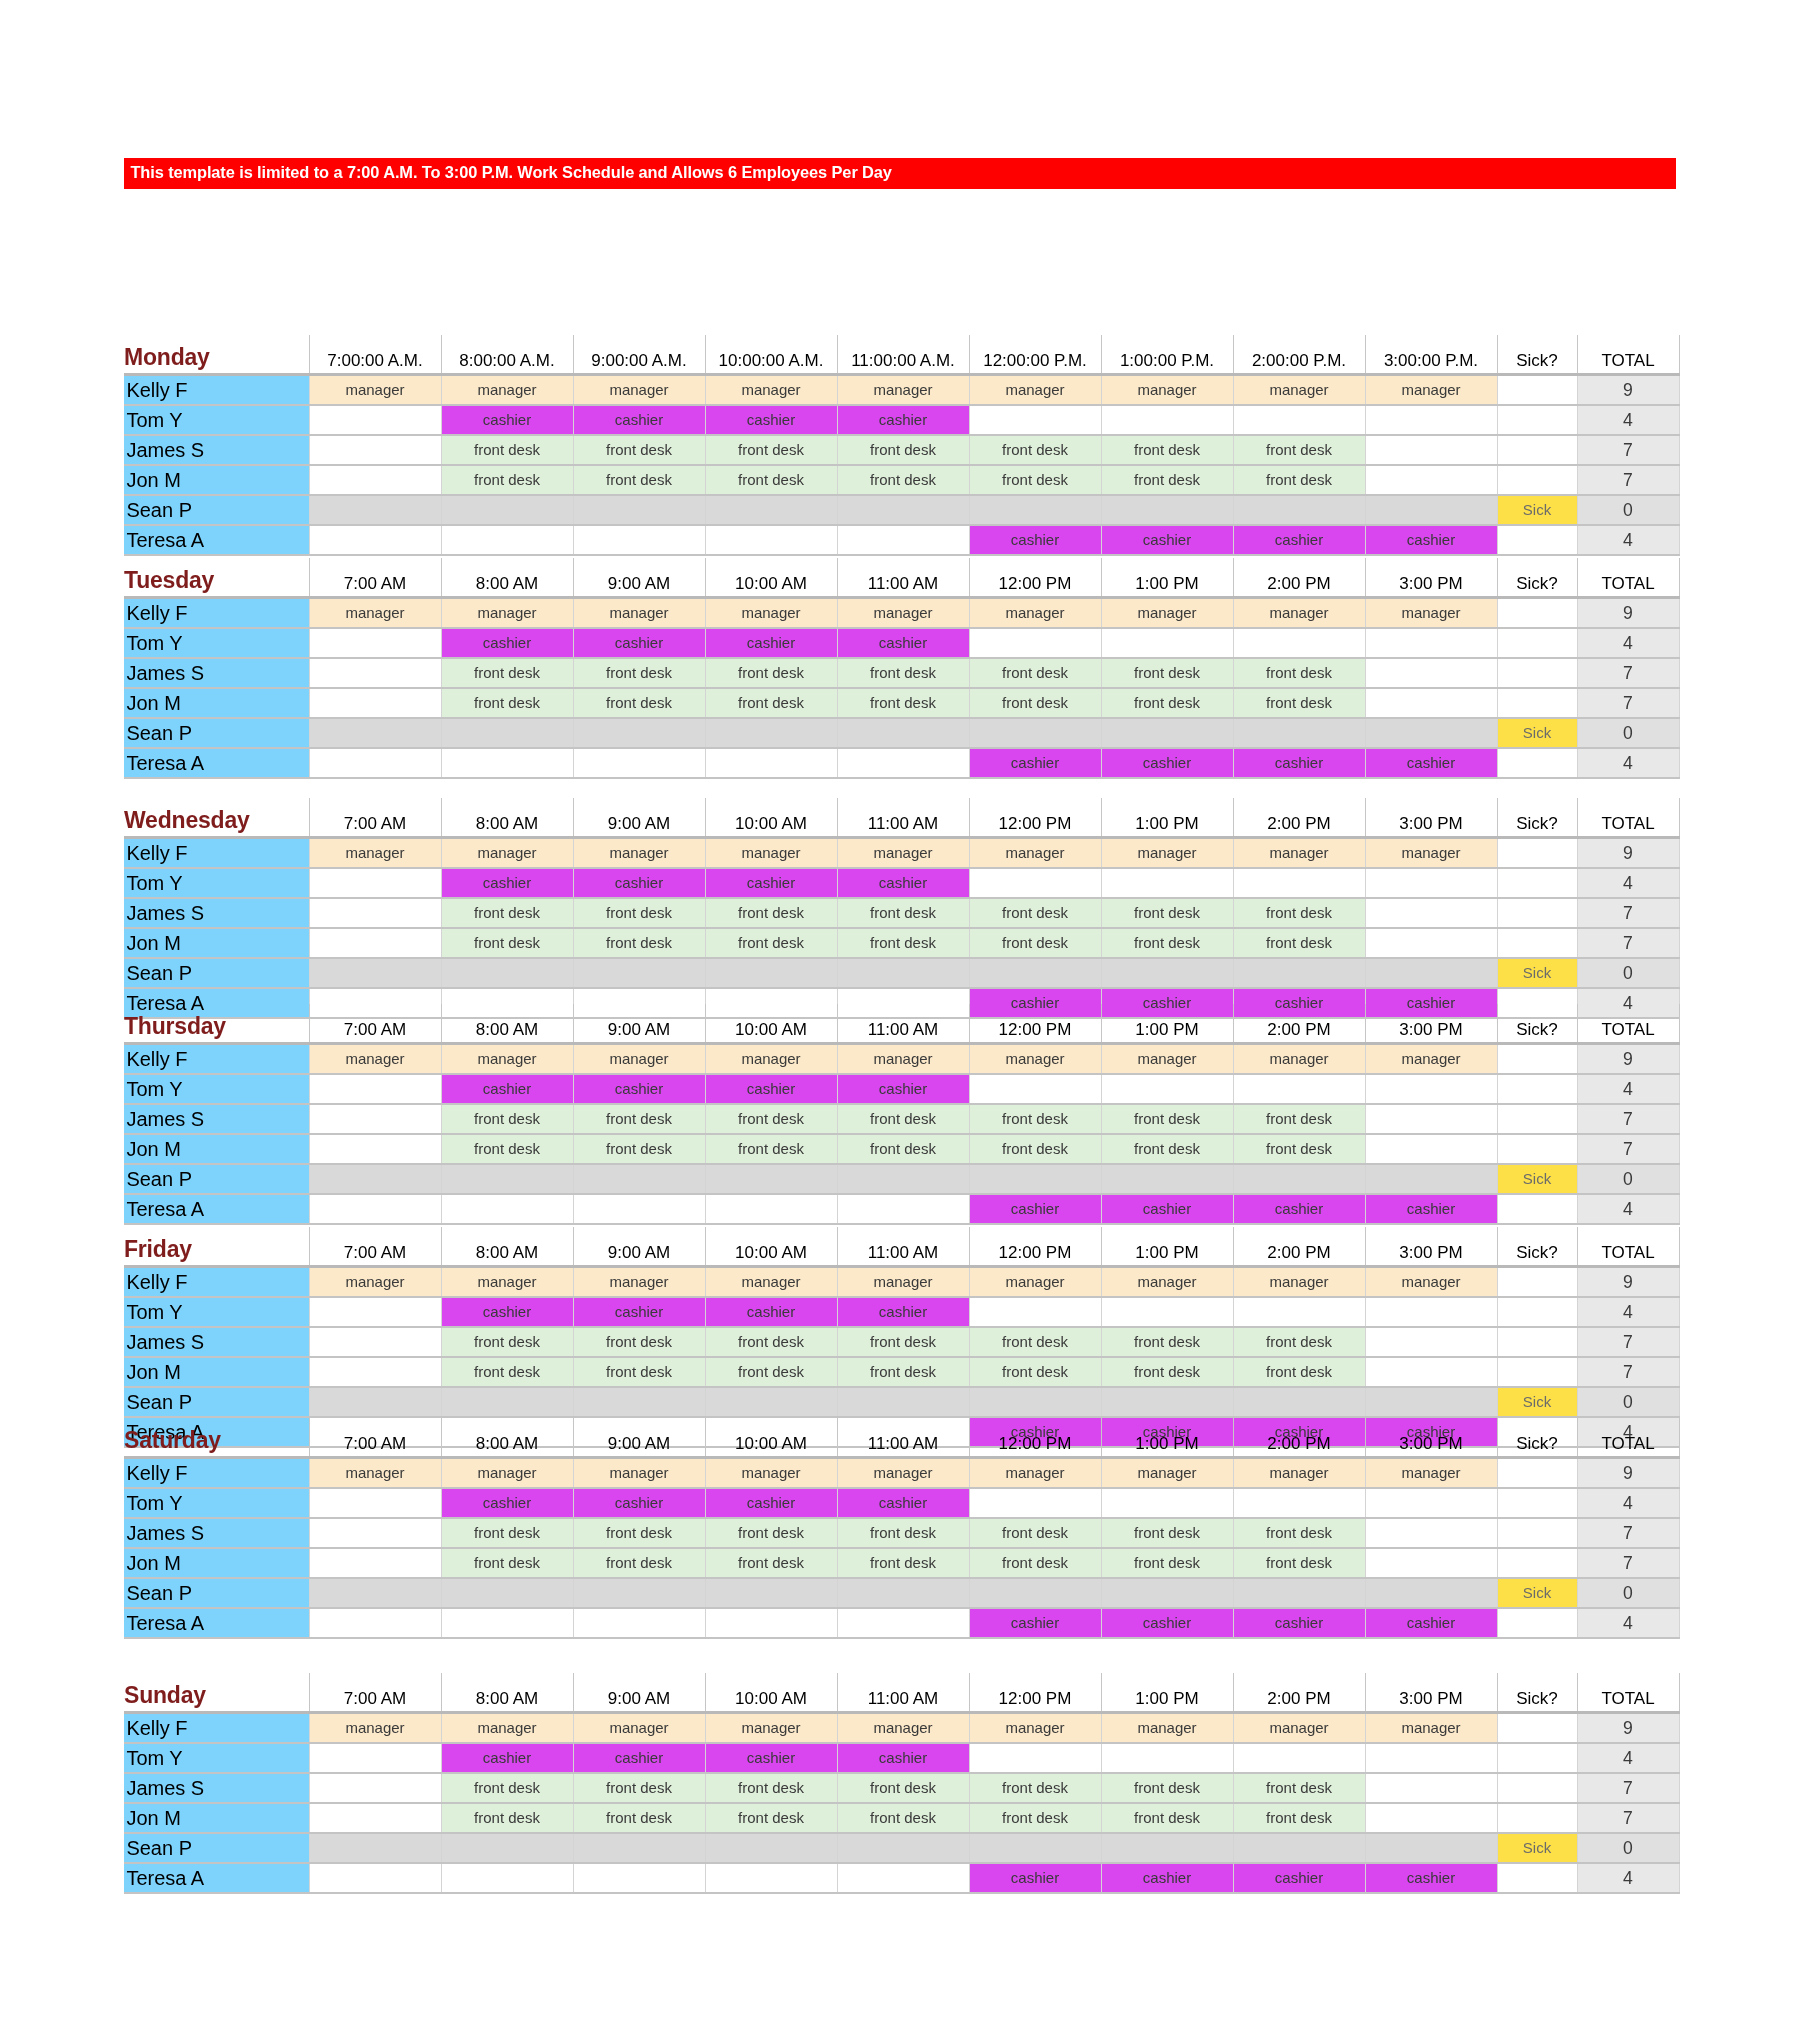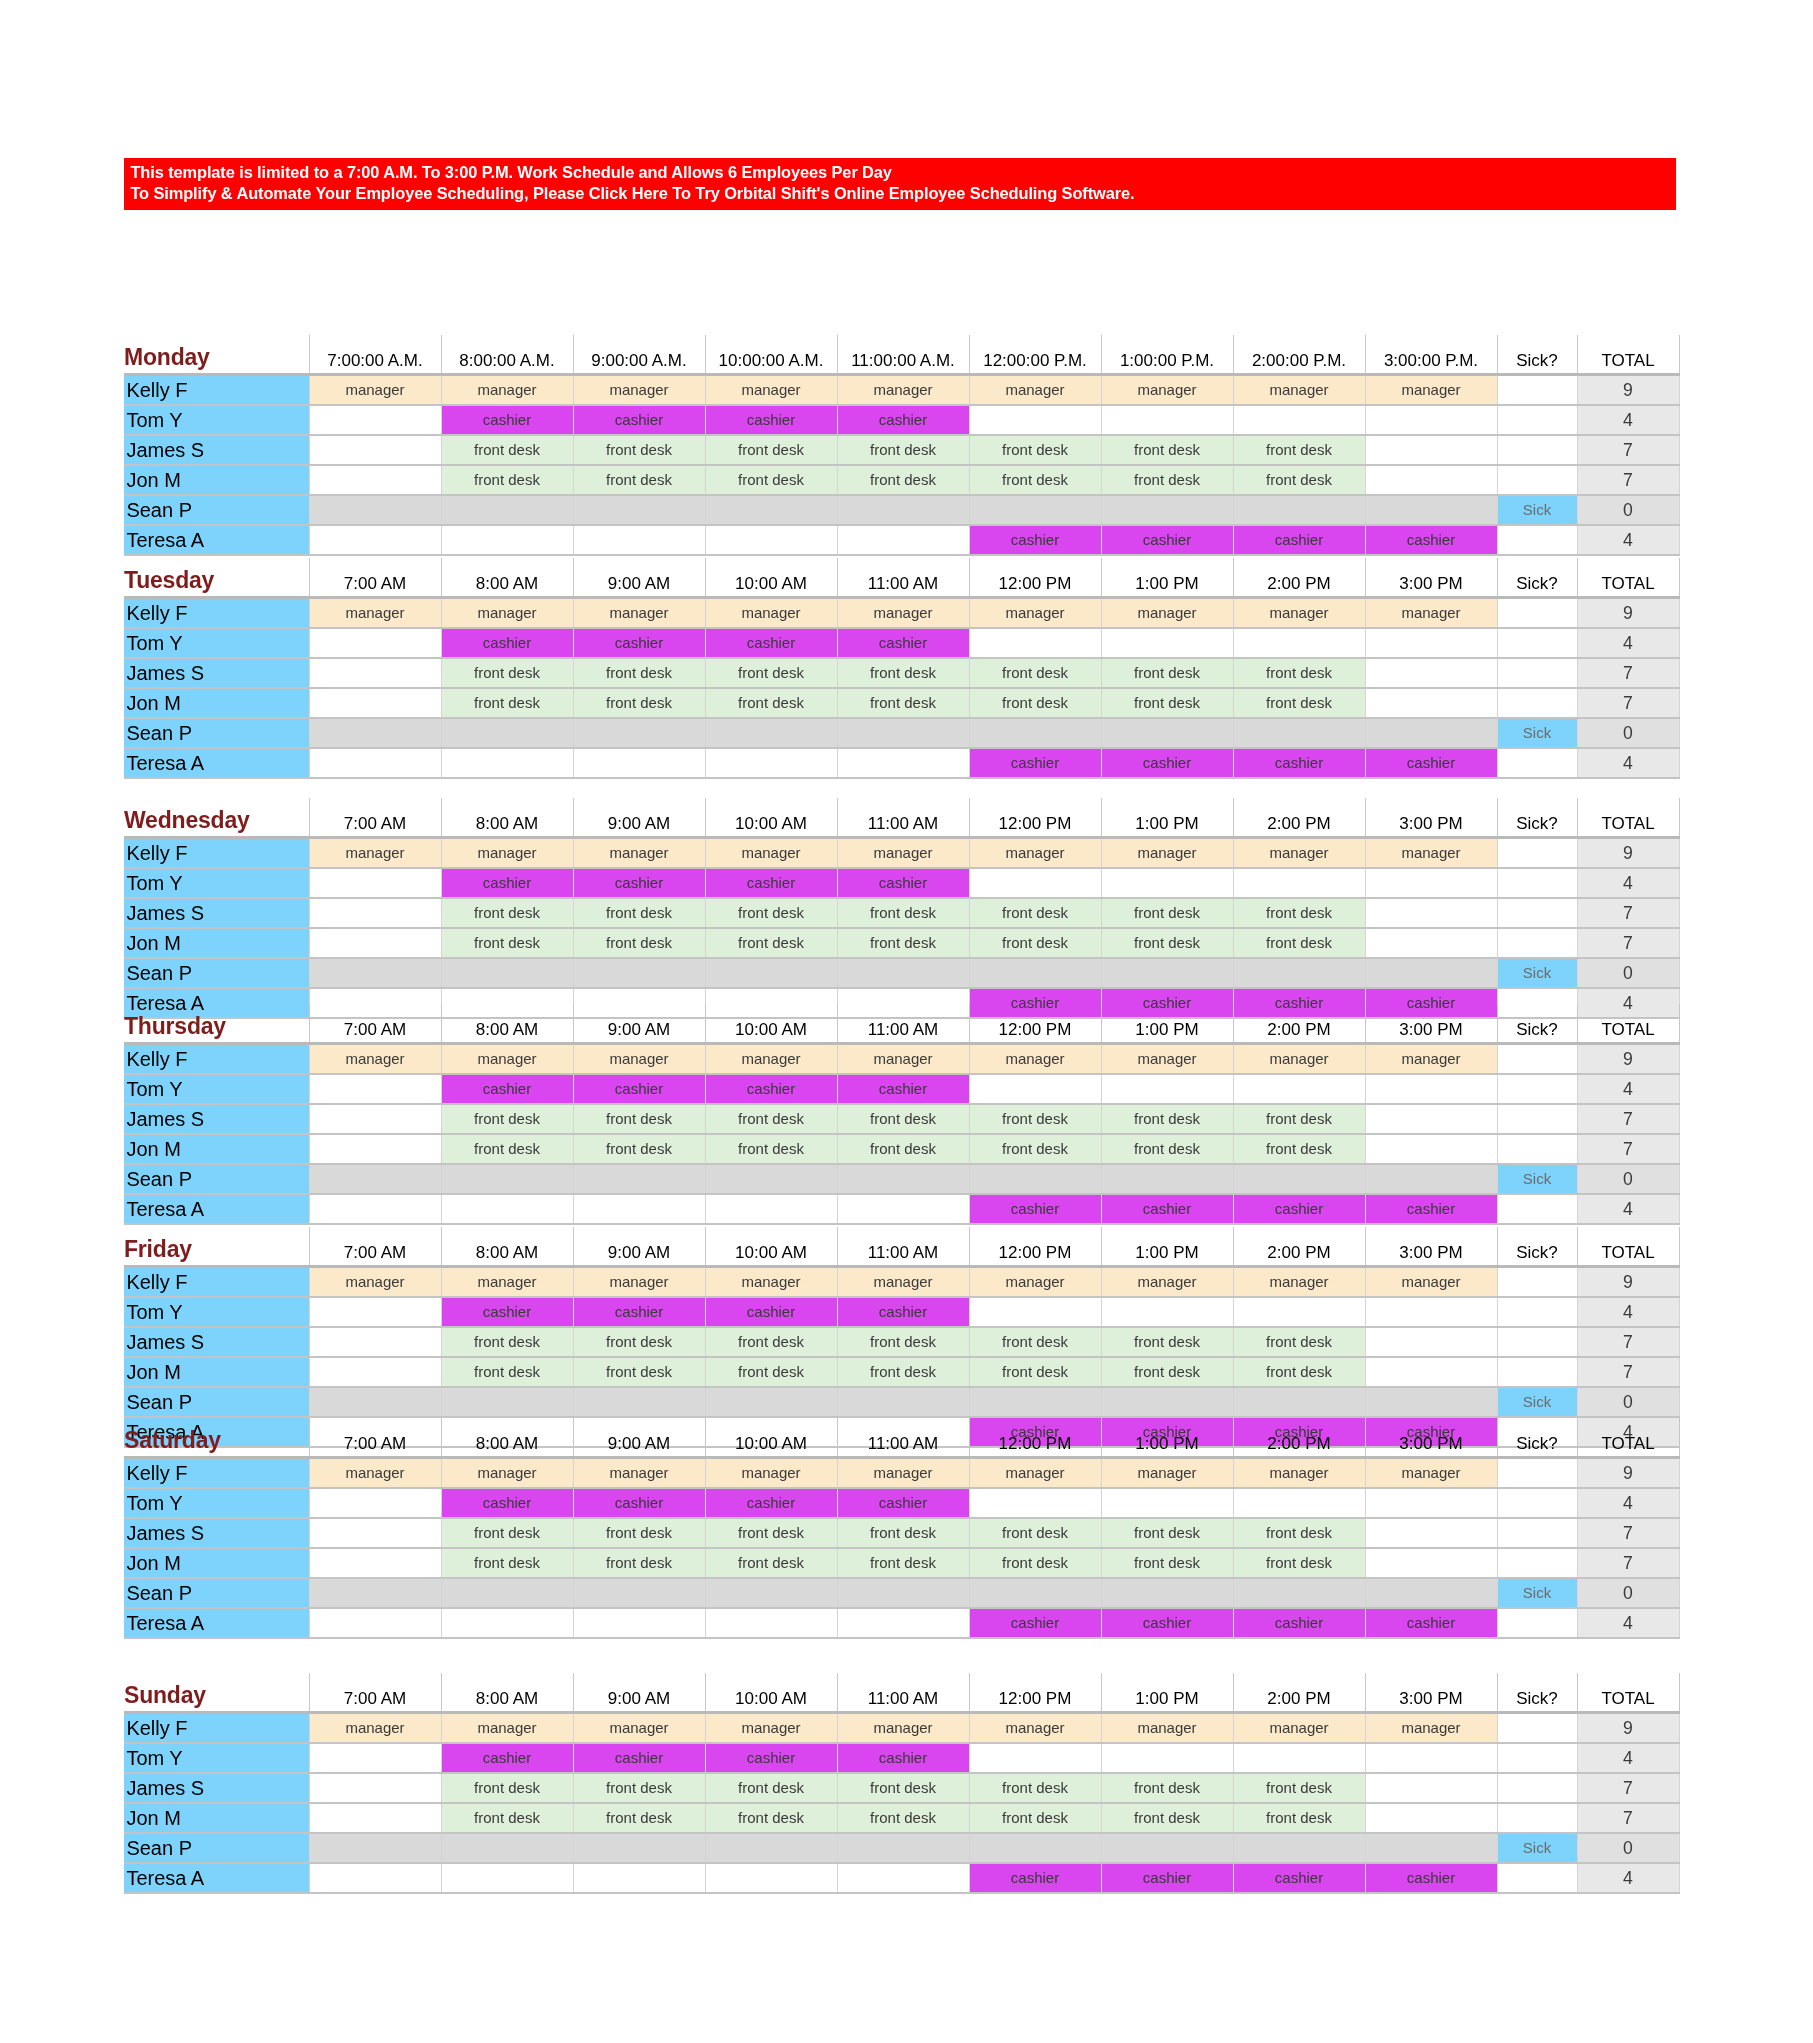--- a/index.html
+++ b/index.html
@@ -168,31 +168,30 @@
     background: #ffffff;
   }
 
   
   td.f-manager   { background: #fce9c9; }
   td.f-cashier   { background: #d946ef; }
   td.f-frontdesk { background: #dff0da; }
   td.f-empty     { background: #ffffff; }
   td.f-off       { background: #d9d9d9; }
 
-  tr.emp.row-off td.sick-cell { background: #7dd3fc; color: #6b6b6b; }
+  tr.emp.row-off td.sick-cell { background: #fde047; color: #6b6b6b; }
   tr.emp.row-off td.total     { background: #e0e0e0; }
 </style>
 </head>
 <body>
 
 <div class="page">
 
   <div class="banner">
     <span class="banner-line">This template is limited to a 7:00 A.M. To 3:00 P.M. Work Schedule and Allows 6 Employees Per Day</span>
-    <span class="banner-line">To Simplify &amp; Automate Your Employee Scheduling, Please Click Here To Try Orbital Shift's Online Employee Scheduling Software.</span>
   </div>
 
 
   <div id="days-root">
       <div class="day-block" style="top: 335px;">
         <table class="sched">
           <colgroup>
             <col class="c-name">
             <col class="c-slot">
             <col class="c-slot">

